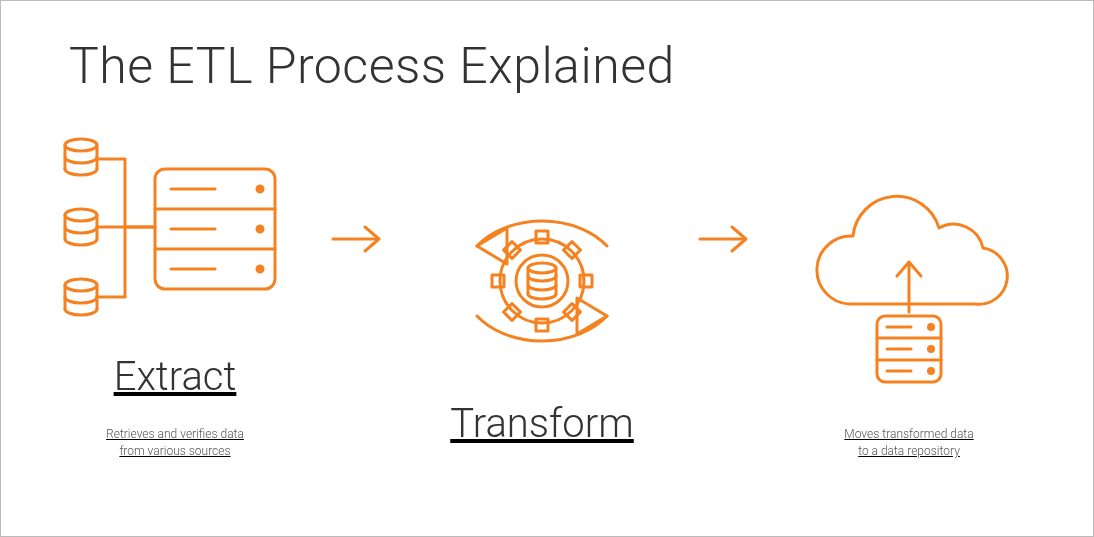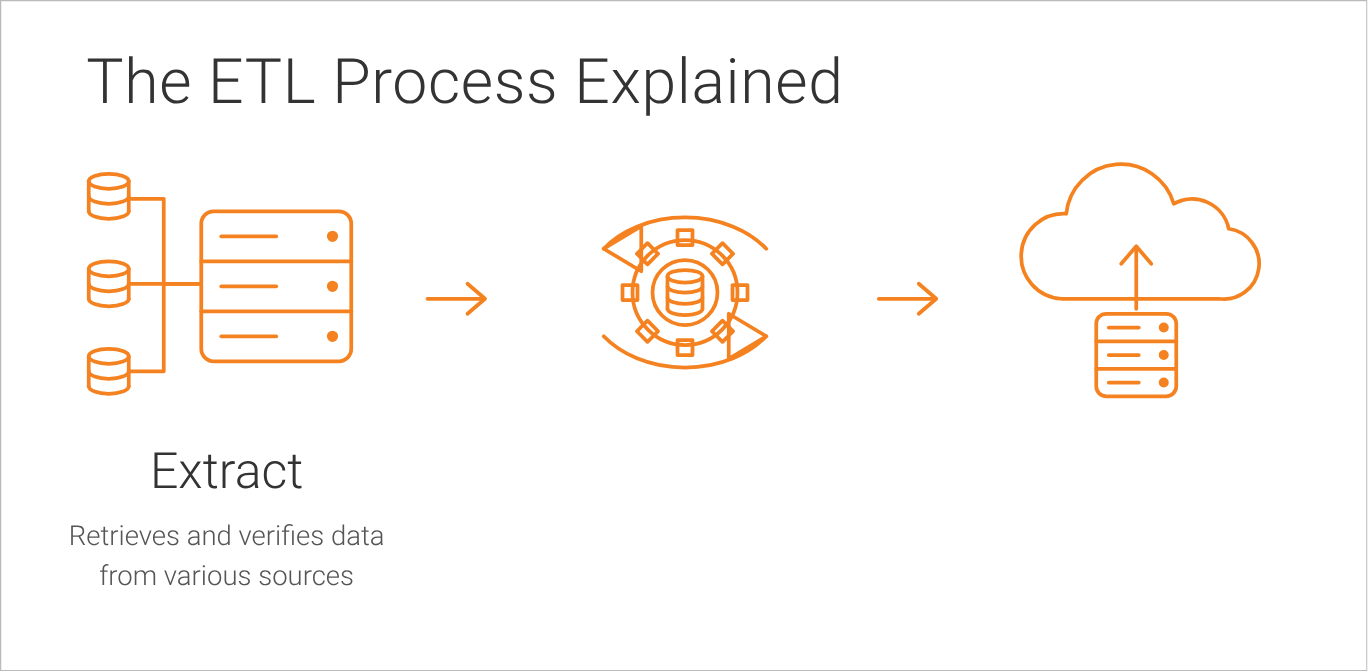--- a/index.html
+++ b/index.html
@@ -19,23 +19,24 @@
   .title {
     font-size: 50px;
     font-weight: 300;
     color: #333;
     letter-spacing: 0.5px;
     margin-bottom: 24px;
     margin-left: 20px;
   }
   .row {
     display: flex;
-    align-items: flex-start;
+    align-items: flex-end;
     justify-content: space-between;
     padding: 0 6px;
+    text-decoration: underline;
   }
   .step {
     display: flex;
     flex-direction: column;
     align-items: center;
     text-align: center;
     flex: 0 0 auto;
   }
   .step-icon {
     height: 230px;
@@ -44,26 +45,27 @@
     justify-content: center;
   }
   .step-title {
     font-size: 40px;
     font-weight: 300;
     color: #333;
     margin-top: 4px;
     margin-bottom: 14px;
   }
   .step-desc {
-    font-size: 22px;
+    font-size: 12px;
     font-weight: 300;
     color: #555;
     line-height: 1.45;
     max-width: 260px;
     white-space: pre-line;
+    margin-top: 12px;
   }
   .arrow-slot {
     flex: 0 0 auto;
     align-self: flex-start;
     margin-top: 100px;
   }
 </style>
 </head>
 <body>
 
@@ -157,20 +159,21 @@
             <circle cx="120" cy="105" r="26" fill="#fff"></circle>
             <ellipse cx="120" cy="92" rx="14" ry="5"></ellipse>
             <path d="M106 92 V118"></path>
             <path d="M134 92 V118"></path>
             <path d="M106 118 a14 5 0 0 0 28 0"></path>
             <path d="M106 100 a14 5 0 0 0 28 0"></path>
             <path d="M106 109 a14 5 0 0 0 28 0"></path>
           </g>
         </svg>
       </div>
+      <div class="step-title">Transform</div>
     </div>
 
     <div class="arrow-slot">
       <svg width="64" height="40" viewBox="0 0 64 40">
         <g fill="none" stroke="#f58220" stroke-width="3" stroke-linecap="round" stroke-linejoin="round">
           <line x1="6" y1="20" x2="50" y2="20"></line>
           <polyline points="38,8 52,20 38,32"></polyline>
         </g>
       </svg>
     </div>
@@ -195,16 +198,18 @@
             <line x1="88" y1="166" x2="152" y2="166"></line>
             <line x1="98" y1="133" x2="122" y2="133"></line>
             <circle cx="142" cy="133" r="2.5" fill="#f58220"></circle>
             <line x1="98" y1="155" x2="122" y2="155"></line>
             <circle cx="142" cy="155" r="2.5" fill="#f58220"></circle>
             <line x1="98" y1="177" x2="122" y2="177"></line>
             <circle cx="142" cy="177" r="2.5" fill="#f58220"></circle>
           </g>
         </svg>
       </div>
+      <div class="step-desc">Moves transformed data
+to a data repository</div>
     </div>
 
   </div>
 </div>
 
 </body></html>

